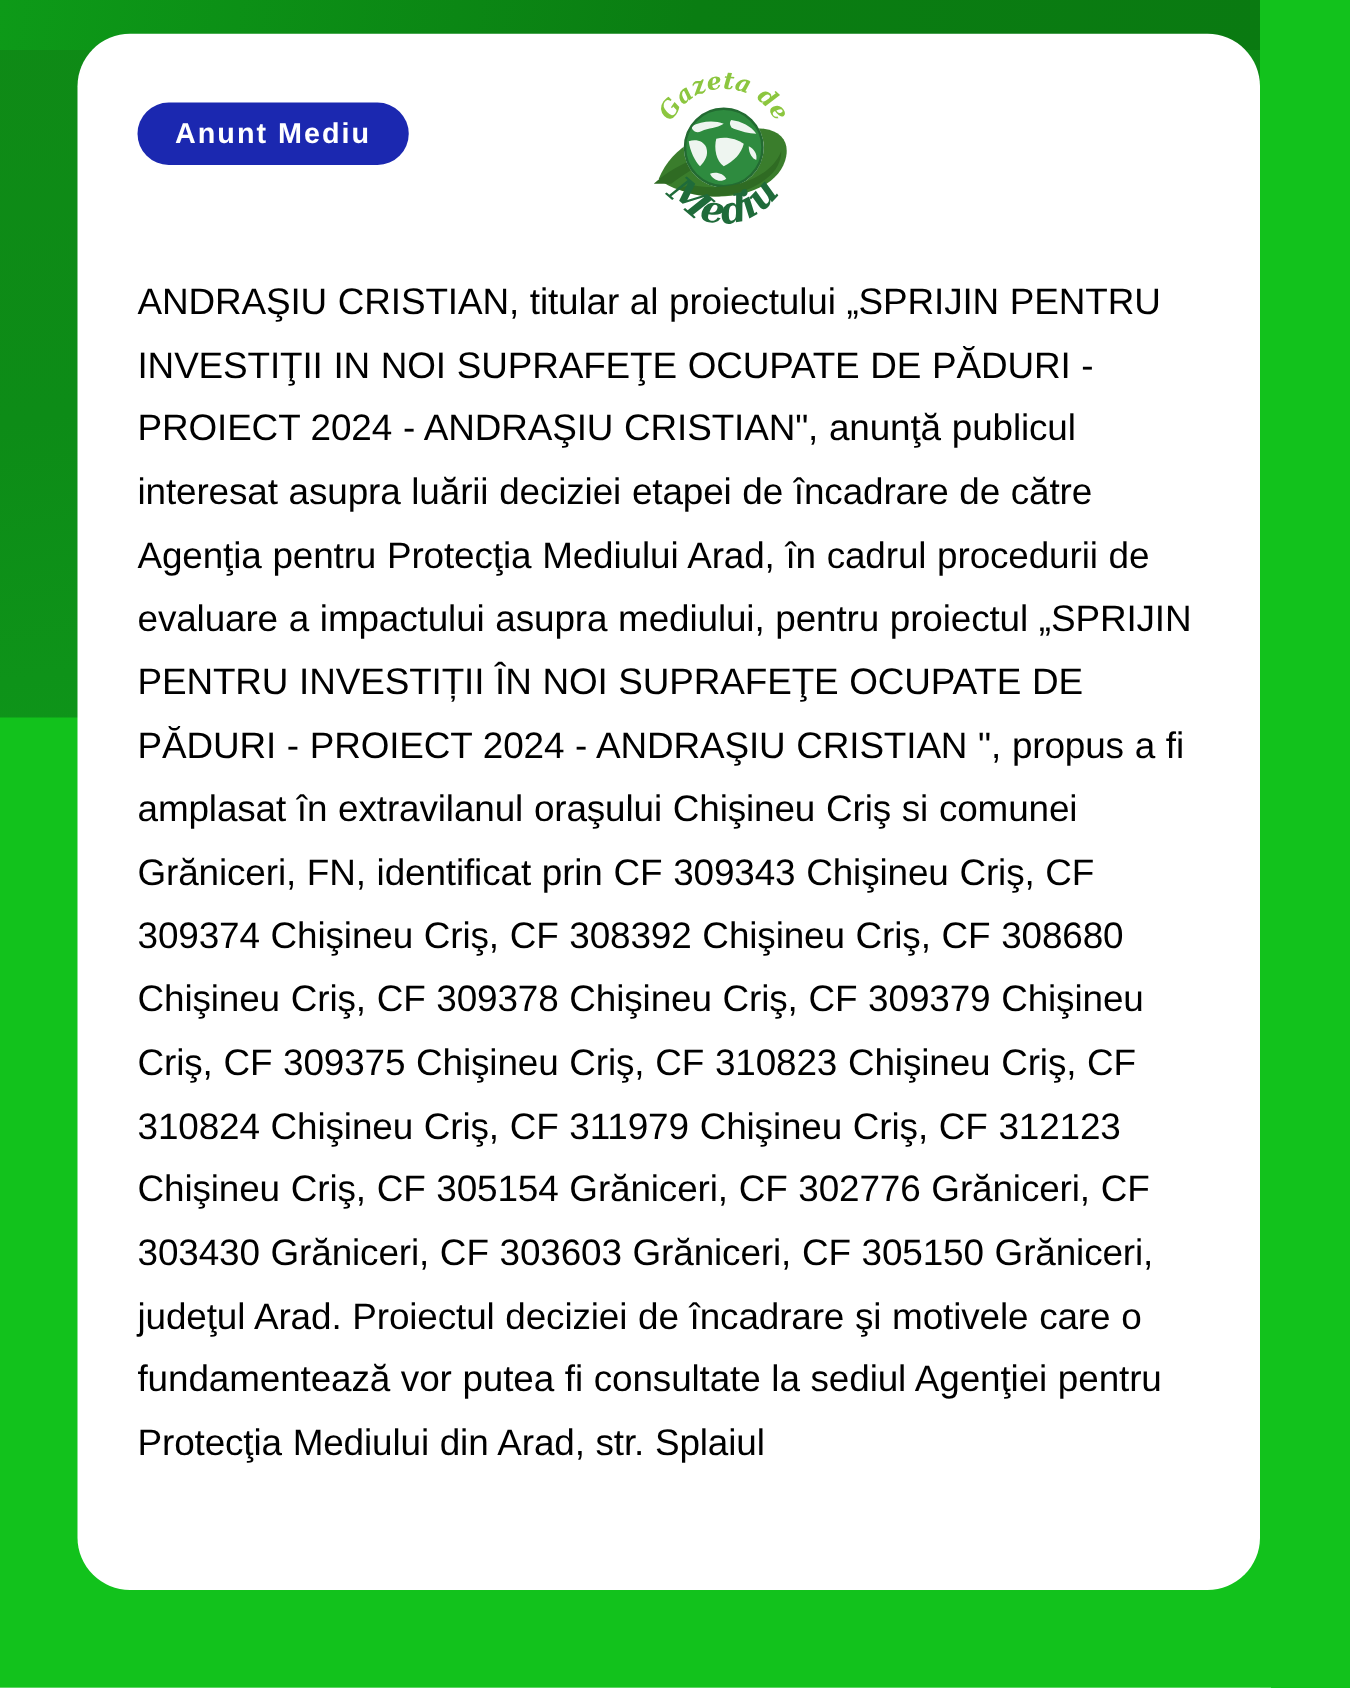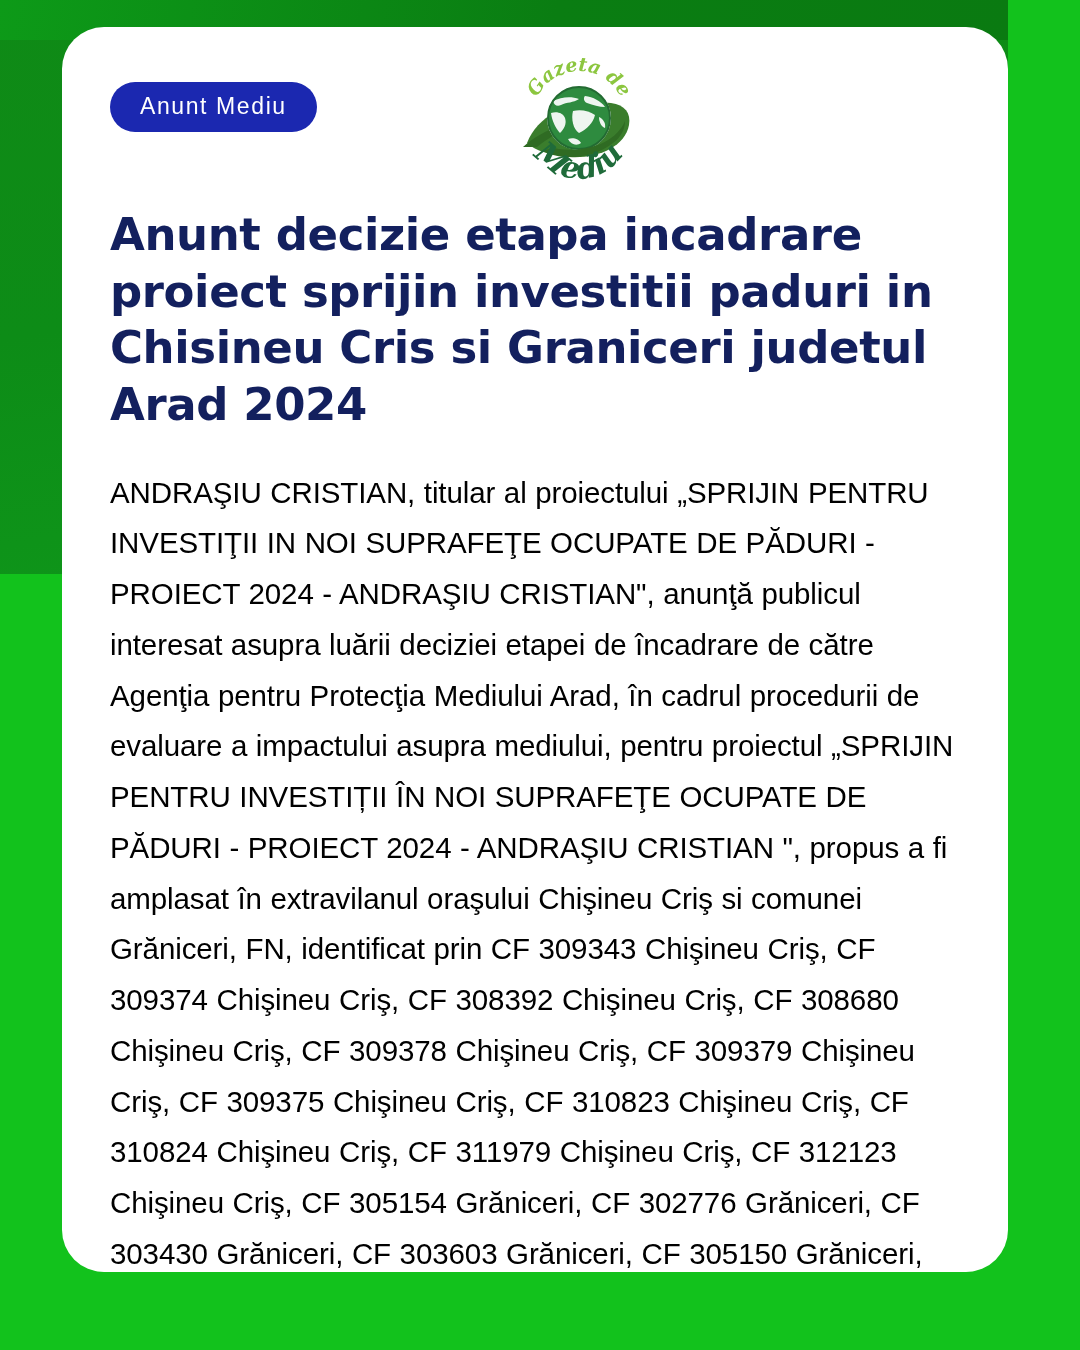--- a/index.html
+++ b/index.html
@@ -89,21 +89,21 @@
     position: absolute;
     left: 0;
     top: 27px;
     display: inline-block;
     background: #1b28b0;
     color: #ffffff;
     border-radius: 999px;
     padding: 13px 30px 14px 30px;
     font-size: 23px;
     letter-spacing: 1.6px;
-    font-weight: 400;
+    font-weight: 700;
     line-height: 1;
     white-space: nowrap;
   }
 
   
   .logo {
     position: absolute;
     left: 403px;
     top: 0px;
     width: 132px;
@@ -180,20 +180,19 @@
               <textPath href="#arcTop" startOffset="50%" text-anchor="middle">Gazeta de</textPath>
             </text>
             <text font-family="DejaVu Serif, serif" font-size="30" font-style="italic" fill="#1f6b3a" font-weight="700">
               <textPath href="#arcBot" startOffset="50%" text-anchor="middle">Mediu</textPath>
             </text>
           </svg>
         </div>
 
       </div>
 
-      <h1 class="title">Anunt decizie etapa incadrare proiect sprijin investitii paduri in Chisineu Cris si Graniceri judetul Arad 2024</h1>
 
       <p class="body-text">ANDRAŞIU CRISTIAN, titular al proiectului „SPRIJIN PENTRU INVESTIŢII IN NOI SUPRAFEŢE OCUPATE DE PĂDURI - PROIECT 2024 - ANDRAŞIU CRISTIAN", anunţă publicul interesat asupra luării deciziei etapei de încadrare de către Agenţia pentru Protecţia Mediului Arad, în cadrul procedurii de evaluare a impactului asupra mediului, pentru proiectul „SPRIJIN PENTRU INVESTIȚII ÎN NOI SUPRAFEŢE OCUPATE DE PĂDURI - PROIECT 2024 - ANDRAŞIU CRISTIAN ", propus a fi amplasat în extravilanul oraşului Chişineu Criş si comunei Grăniceri, FN, identificat prin CF 309343 Chişineu Criş, CF 309374 Chişineu Criş, CF 308392 Chişineu Criş, CF 308680 Chişineu Criş, CF 309378 Chişineu Criş, CF 309379 Chişineu Criş, CF 309375 Chişineu Criş, CF 310823 Chişineu Criş, CF 310824 Chişineu Criş, CF 311979 Chişineu Criş, CF 312123 Chişineu Criş, CF 305154 Grăniceri, CF 302776 Grăniceri, CF 303430 Grăniceri, CF 303603 Grăniceri, CF 305150 Grăniceri, judeţul Arad. Proiectul deciziei de încadrare şi motivele care o fundamentează vor putea fi consultate la sediul Agenţiei pentru Protecţia Mediului din Arad, str. Splaiul</p>
 
     </div>
   </div>
 
 </div>
 
 </body></html>

